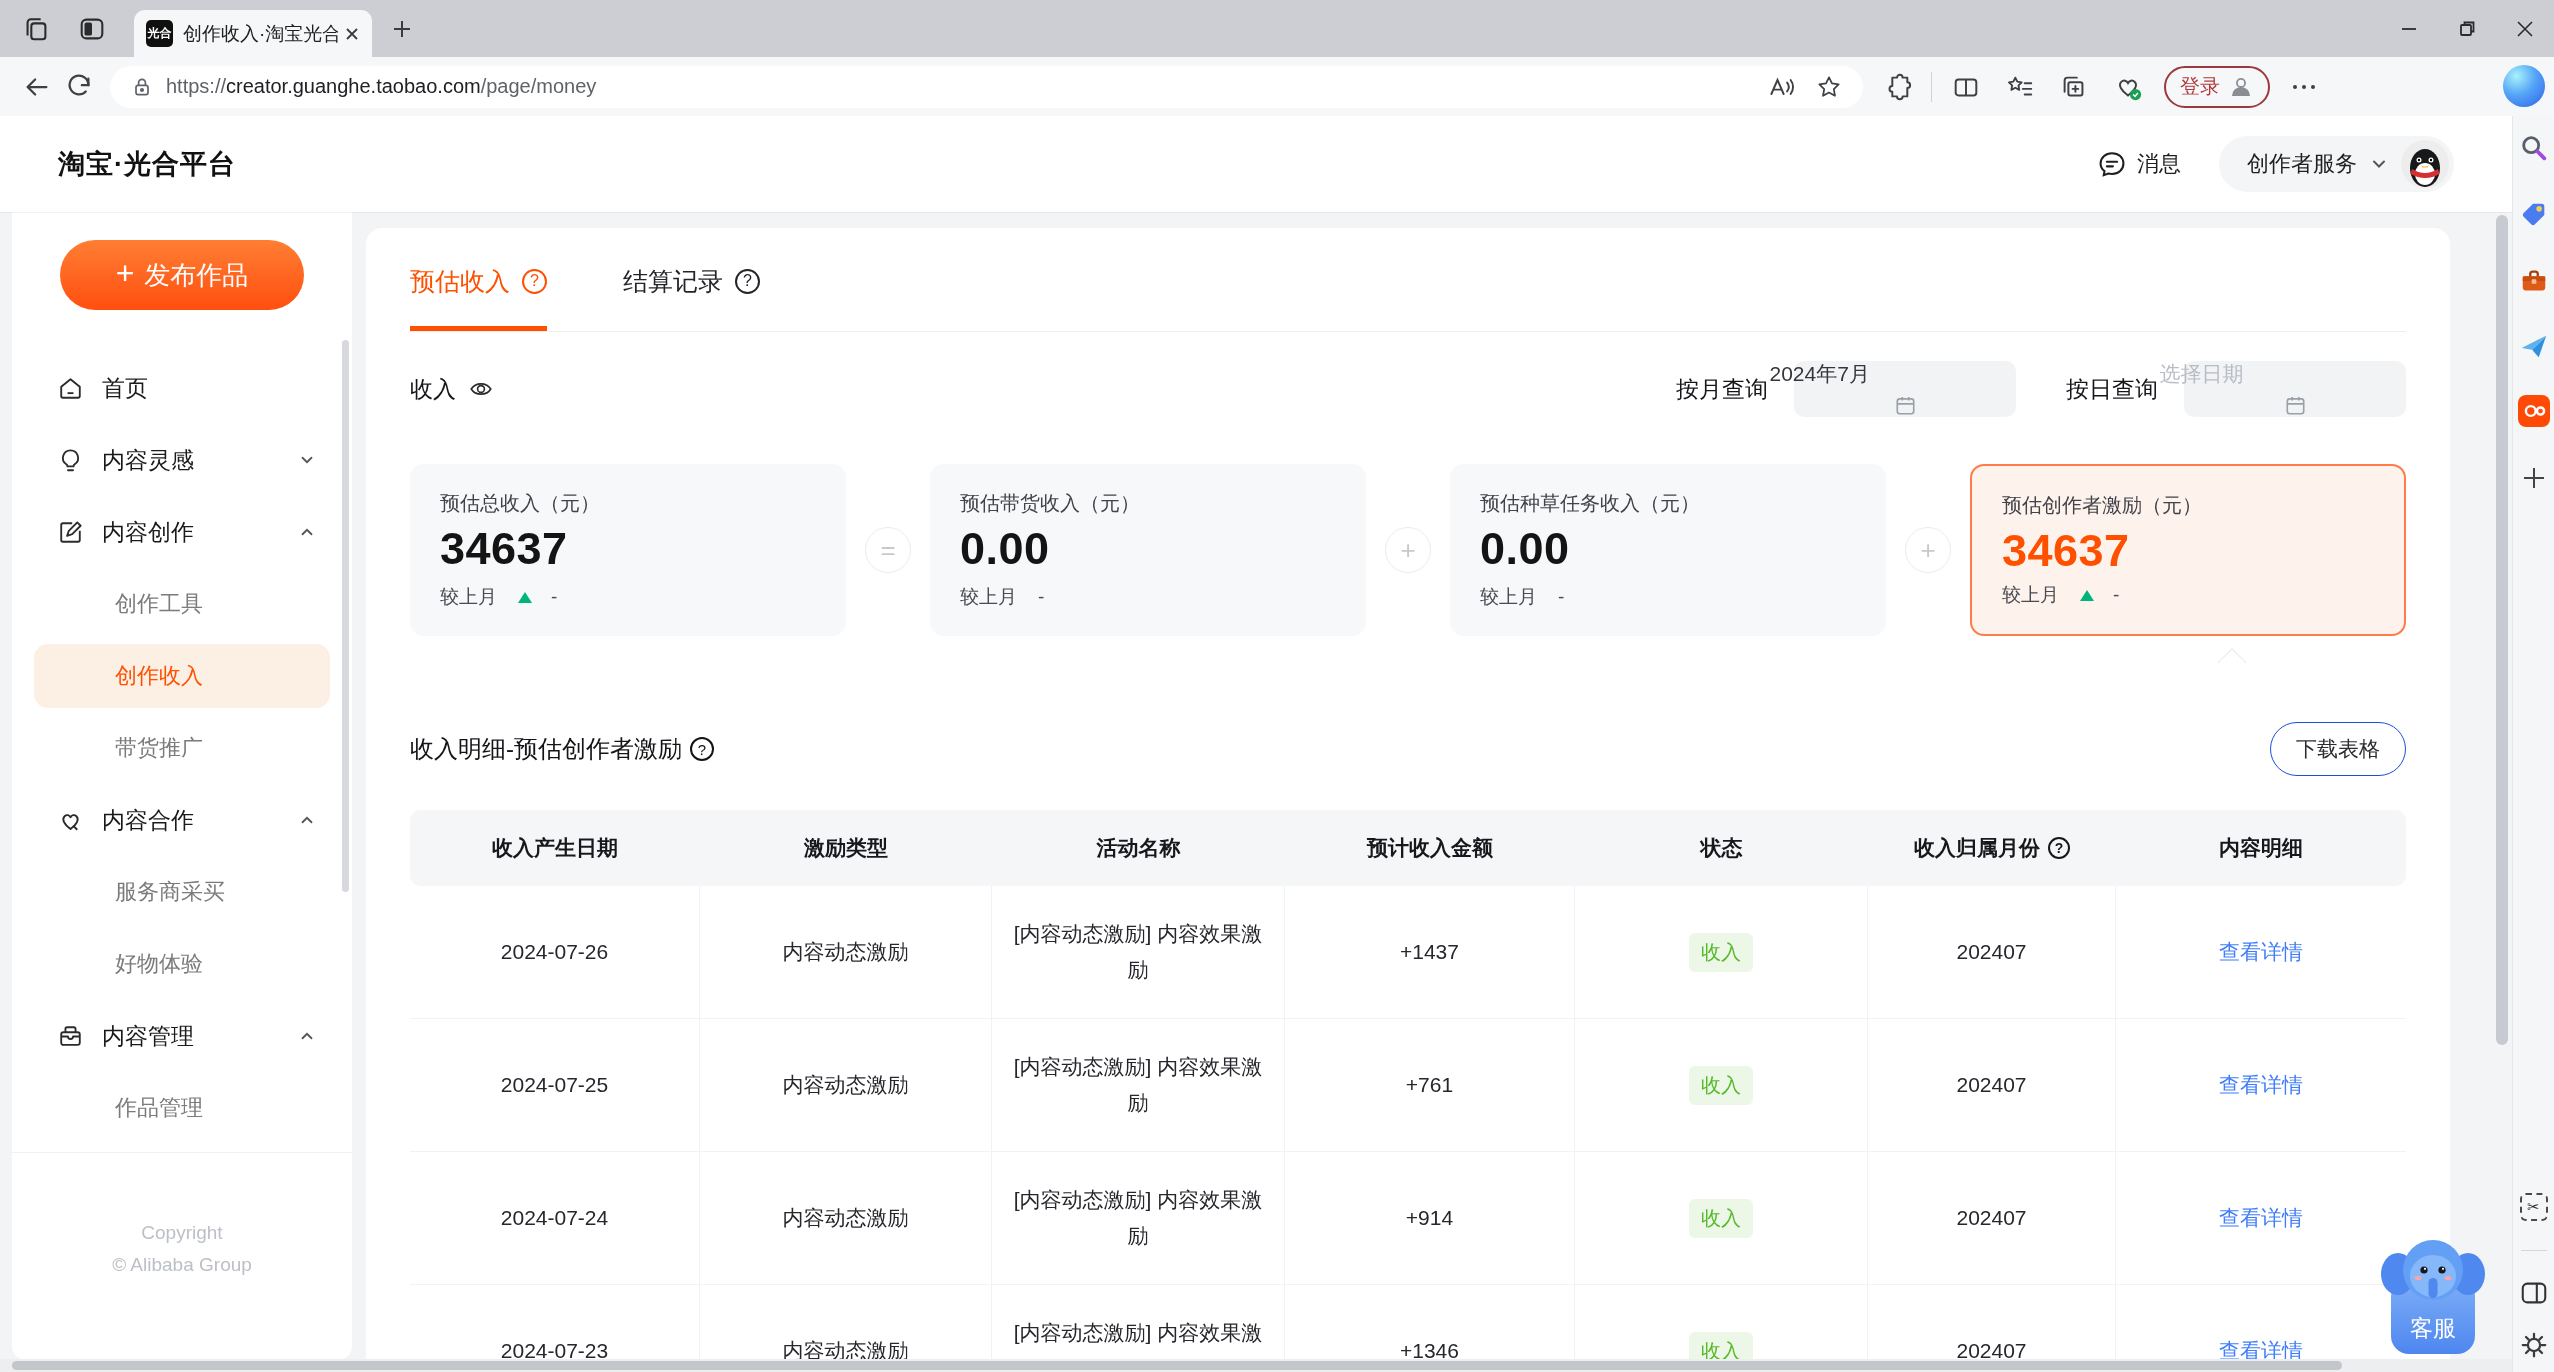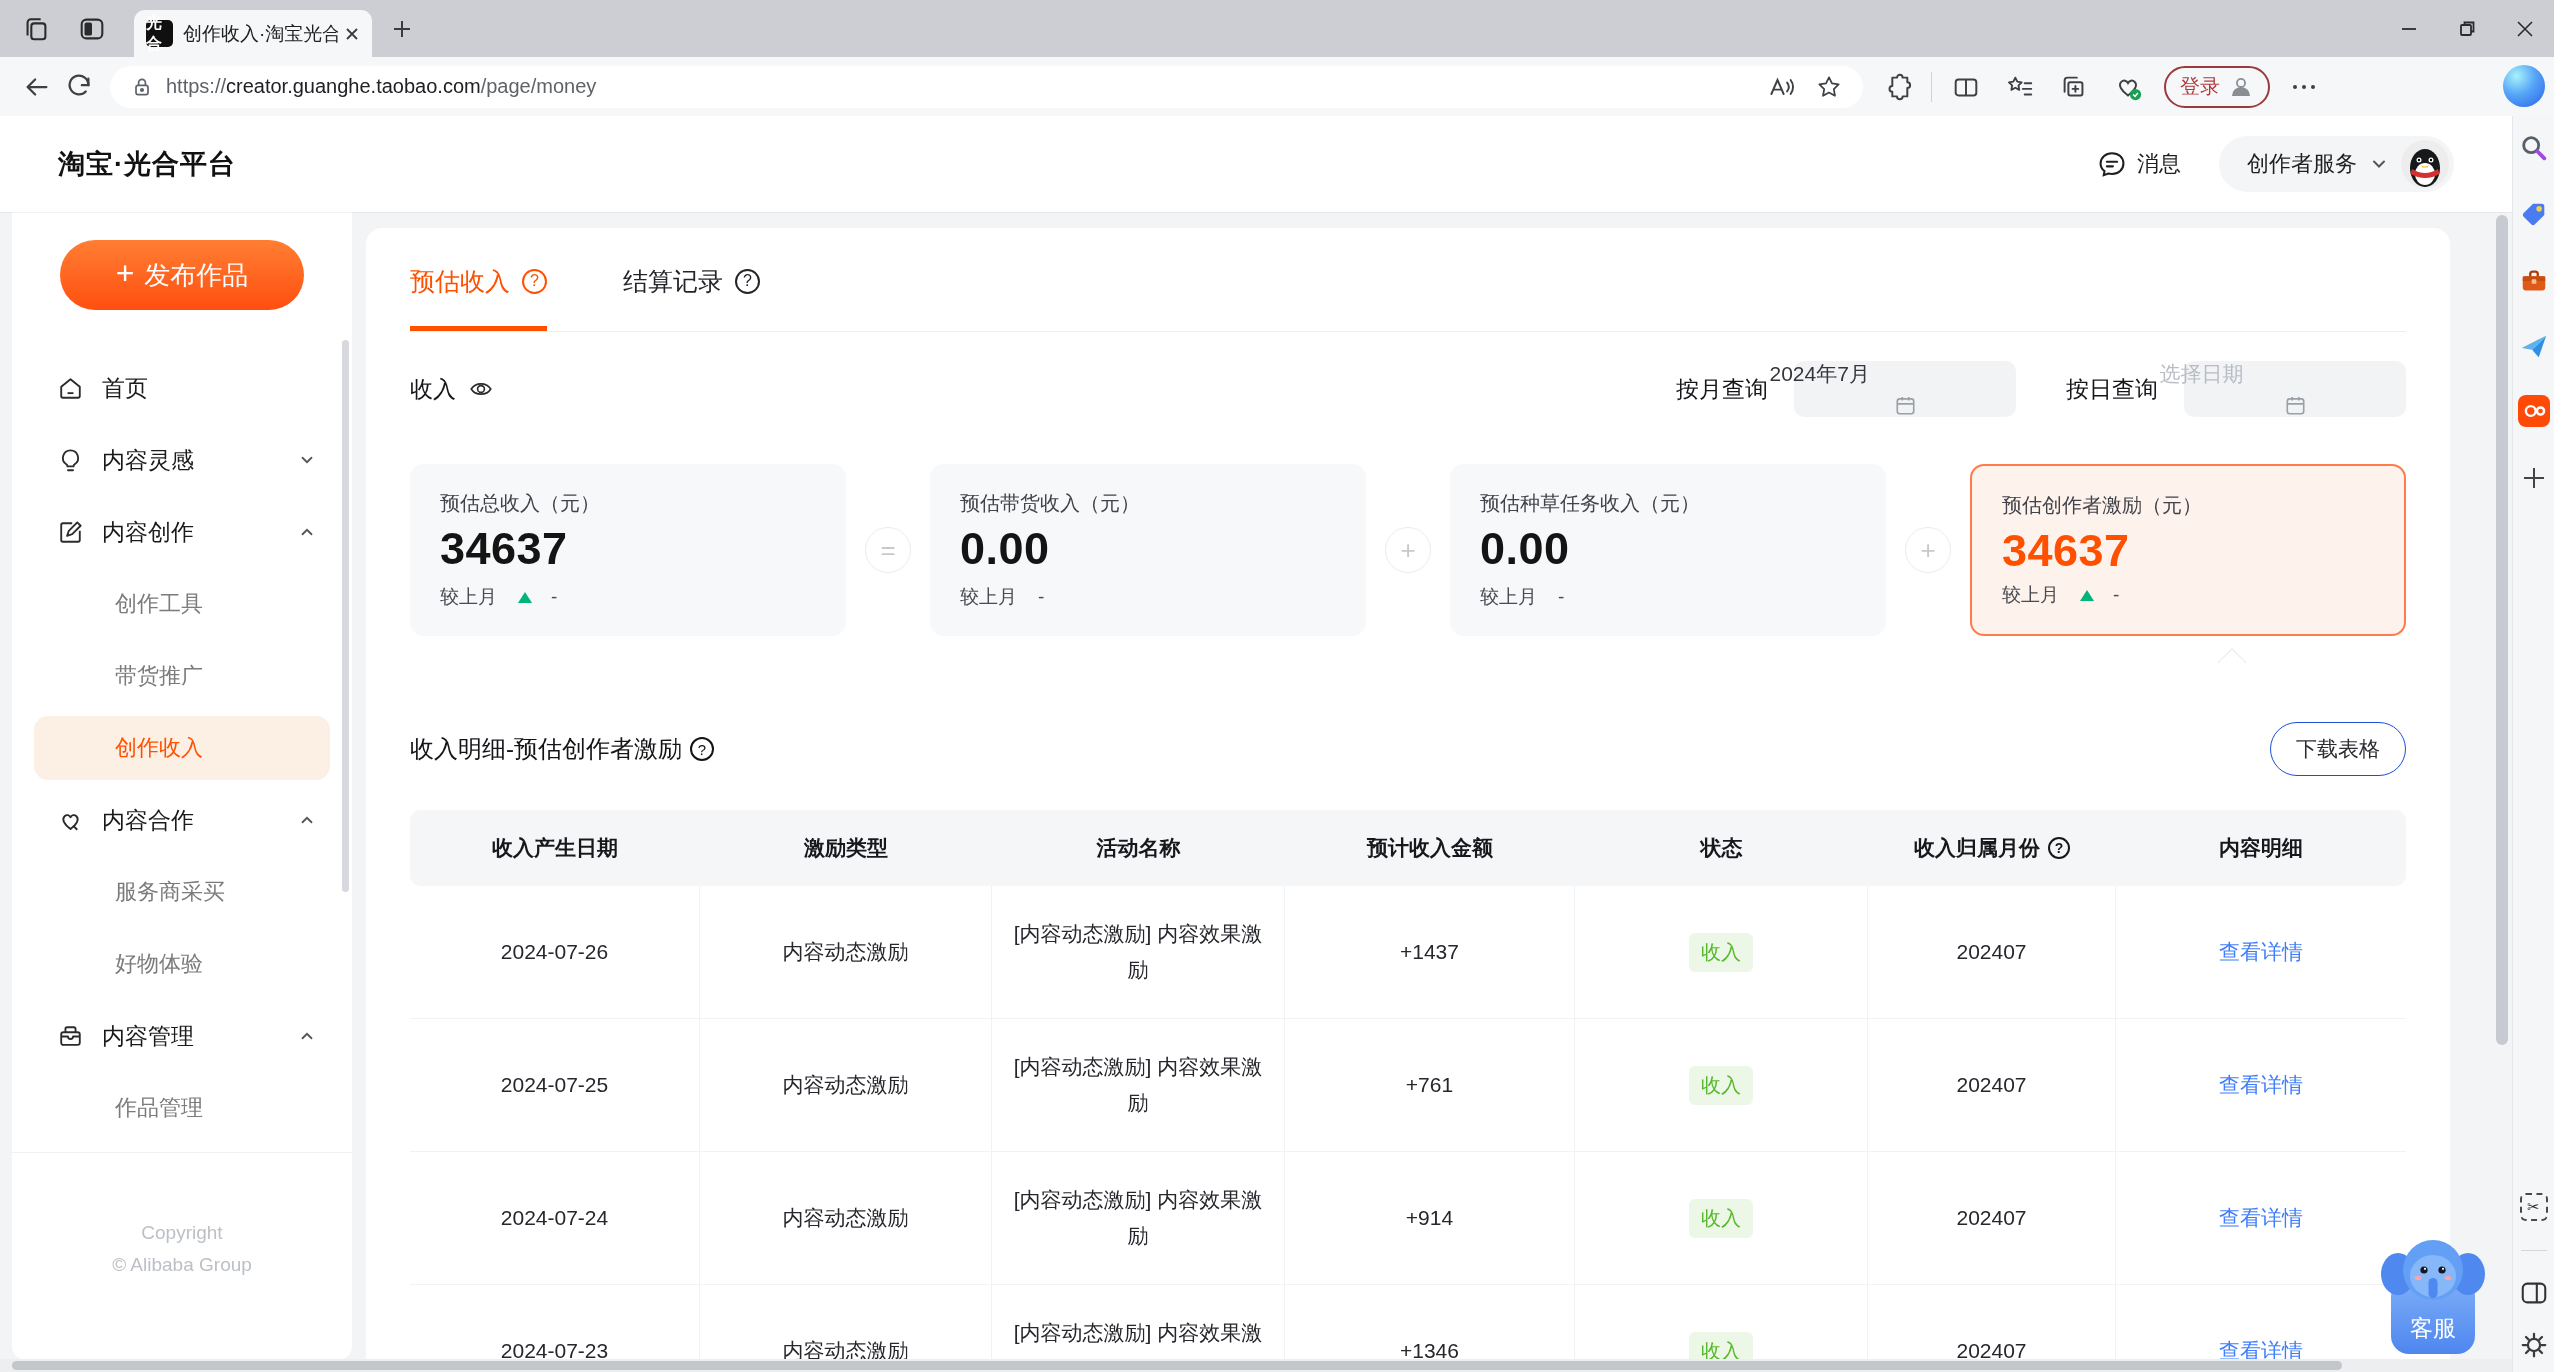--- a/index.html
+++ b/index.html
@@ -4,21 +4,21 @@
 <style>
   *{margin:0;padding:0;box-sizing:border-box;}
   html,body{width:2554px;height:1372px;}
   body{position:relative;overflow:hidden;background:#ccced3;font-family:"Liberation Sans","DejaVu Sans",sans-serif;color:#1f1f1f;}
   svg{display:block;}
 
   
   .tabbar{position:absolute;left:0;top:0;width:2554px;height:57px;background:#ccced3;display:flex;align-items:center;}
   .tb-icon{width:40px;height:40px;margin-left:16px;display:flex;align-items:center;justify-content:center;border-radius:8px;}
   .btab{align-self:flex-end;height:47px;width:238px;margin-left:22px;background:#f6f7f9;border-radius:11px 11px 0 0;display:flex;align-items:center;padding:0 12px;}
-  .favicon{width:27px;height:27px;border-radius:5px;background:#101010;color:#fff;font-size:16px;font-weight:bold;display:flex;align-items:center;justify-content:center;flex:none;}
+  .favicon{width:27px;height:27px;border-radius:5px;background:#101010;color:#fff;font-size:12px;font-weight:bold;display:flex;align-items:center;justify-content:center;flex:none;}
   .tab-title{font-size:19px;color:#202124;margin-left:10px;white-space:nowrap;overflow:hidden;flex:1;}
   .tab-close{margin-left:6px;flex:none;}
   .newtab{margin-left:20px;}
   .win-controls{margin-left:auto;display:flex;height:100%;}
   .win-btn{width:58px;height:100%;display:flex;align-items:center;justify-content:center;}
 
   
   .toolbar{position:absolute;left:0;top:57px;width:2554px;height:59px;background:#f6f7f9;display:flex;align-items:center;padding:0 16px;}
   .nav-btn{width:42px;height:42px;display:flex;align-items:center;justify-content:center;border-radius:8px;flex:none;}
   .addressbar{width:1753px;height:42px;background:#fff;border-radius:21px;display:flex;align-items:center;padding:0 20px;margin-left:10px;flex:none;}
@@ -332,25 +332,25 @@
           <span>内容创作</span>
           <span class="chev">
               <svg width="18" height="18" viewBox="0 0 24 24" fill="none" stroke="#555" stroke-width="2.4" stroke-linecap="round">
                 <path d="M6 15 L12 9 L18 15"></path>
               </svg>
             </span>
         </div>
         <div class="nav-sub">
             <span>创作工具</span>
           </div>
+        <div class="nav-sub active">
+            <span>创作收入</span>
+          </div>
         <div class="nav-sub">
             <span>带货推广</span>
-          </div>
-        <div class="nav-sub active">
-            <span>创作收入</span>
           </div>
         <div class="nav-item">
           <span class="nicon">
               <svg width="27" height="27" viewBox="0 0 32 32" fill="none" stroke="#2b2b2b" stroke-width="2.2" stroke-linejoin="round">
                 <path d="M16 26 C8 20 5.5 14.5 9 11 c2.6-2.6 5.7-1.2 7 1.2 1.3-2.4 4.4-3.8 7-1.2 3.5 3.5 1 9-7 15Z"></path>
                 <path d="M19 22 l5 5"></path>
               </svg>
             </span>
           <span>内容合作</span>
           <span class="chev">

